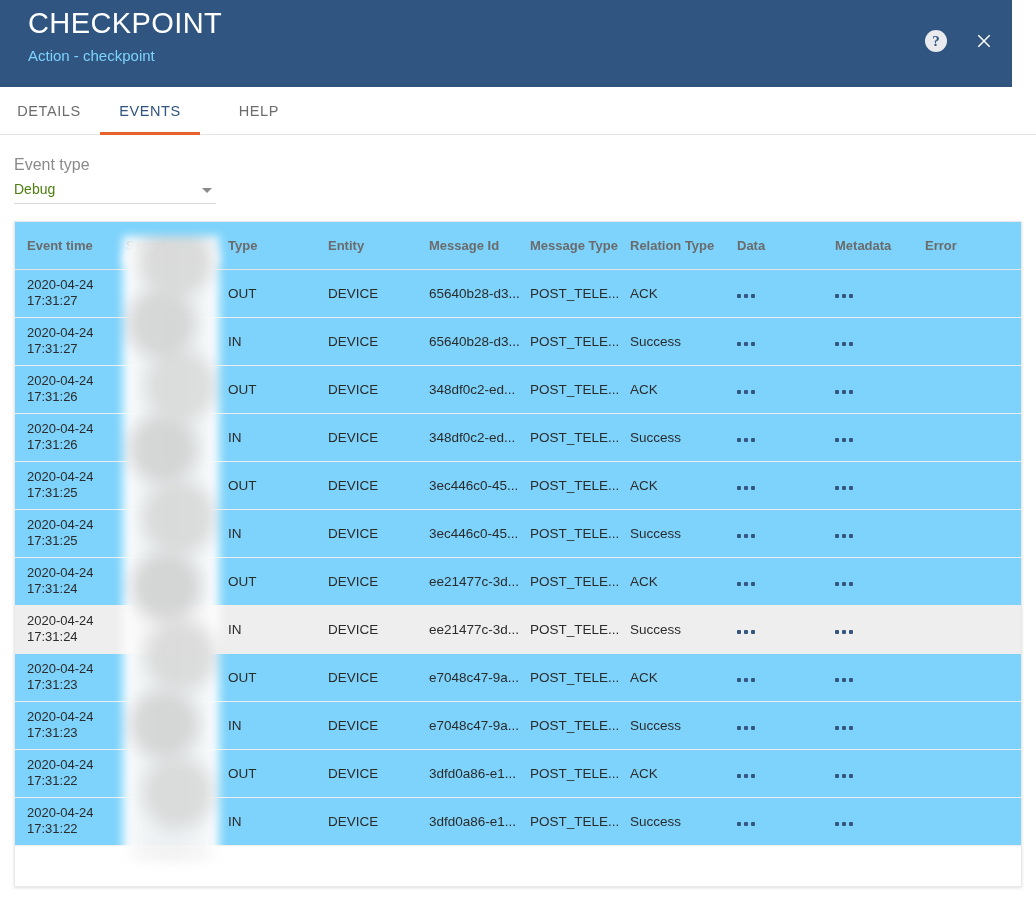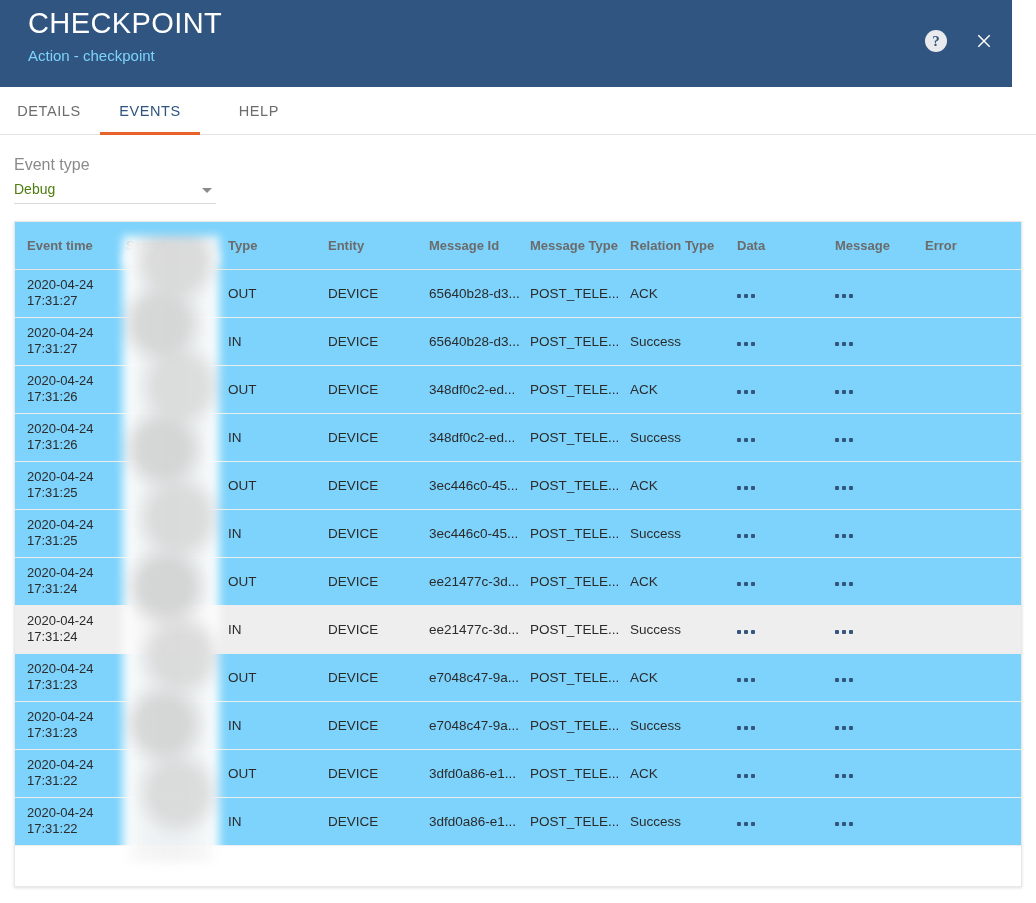--- a/index.html
+++ b/index.html
@@ -225,21 +225,21 @@
       <thead>
         <tr>
           <th class="c-time">Event time</th>
           <th>Server</th>
           <th>Type</th>
           <th>Entity</th>
           <th>Message Id</th>
           <th>Message Type</th>
           <th>Relation Type</th>
           <th>Data</th>
-          <th>Message</th>
+          <th>Metadata</th>
           <th>Error</th>
         </tr>
       </thead>
       <tbody id="evt-body">
           <tr>
             <td class="c-time">
               <div class="time-cell">2020-04-24</div>
               <div class="time-cell">17:31:27</div>
             </td>
             <td></td>

